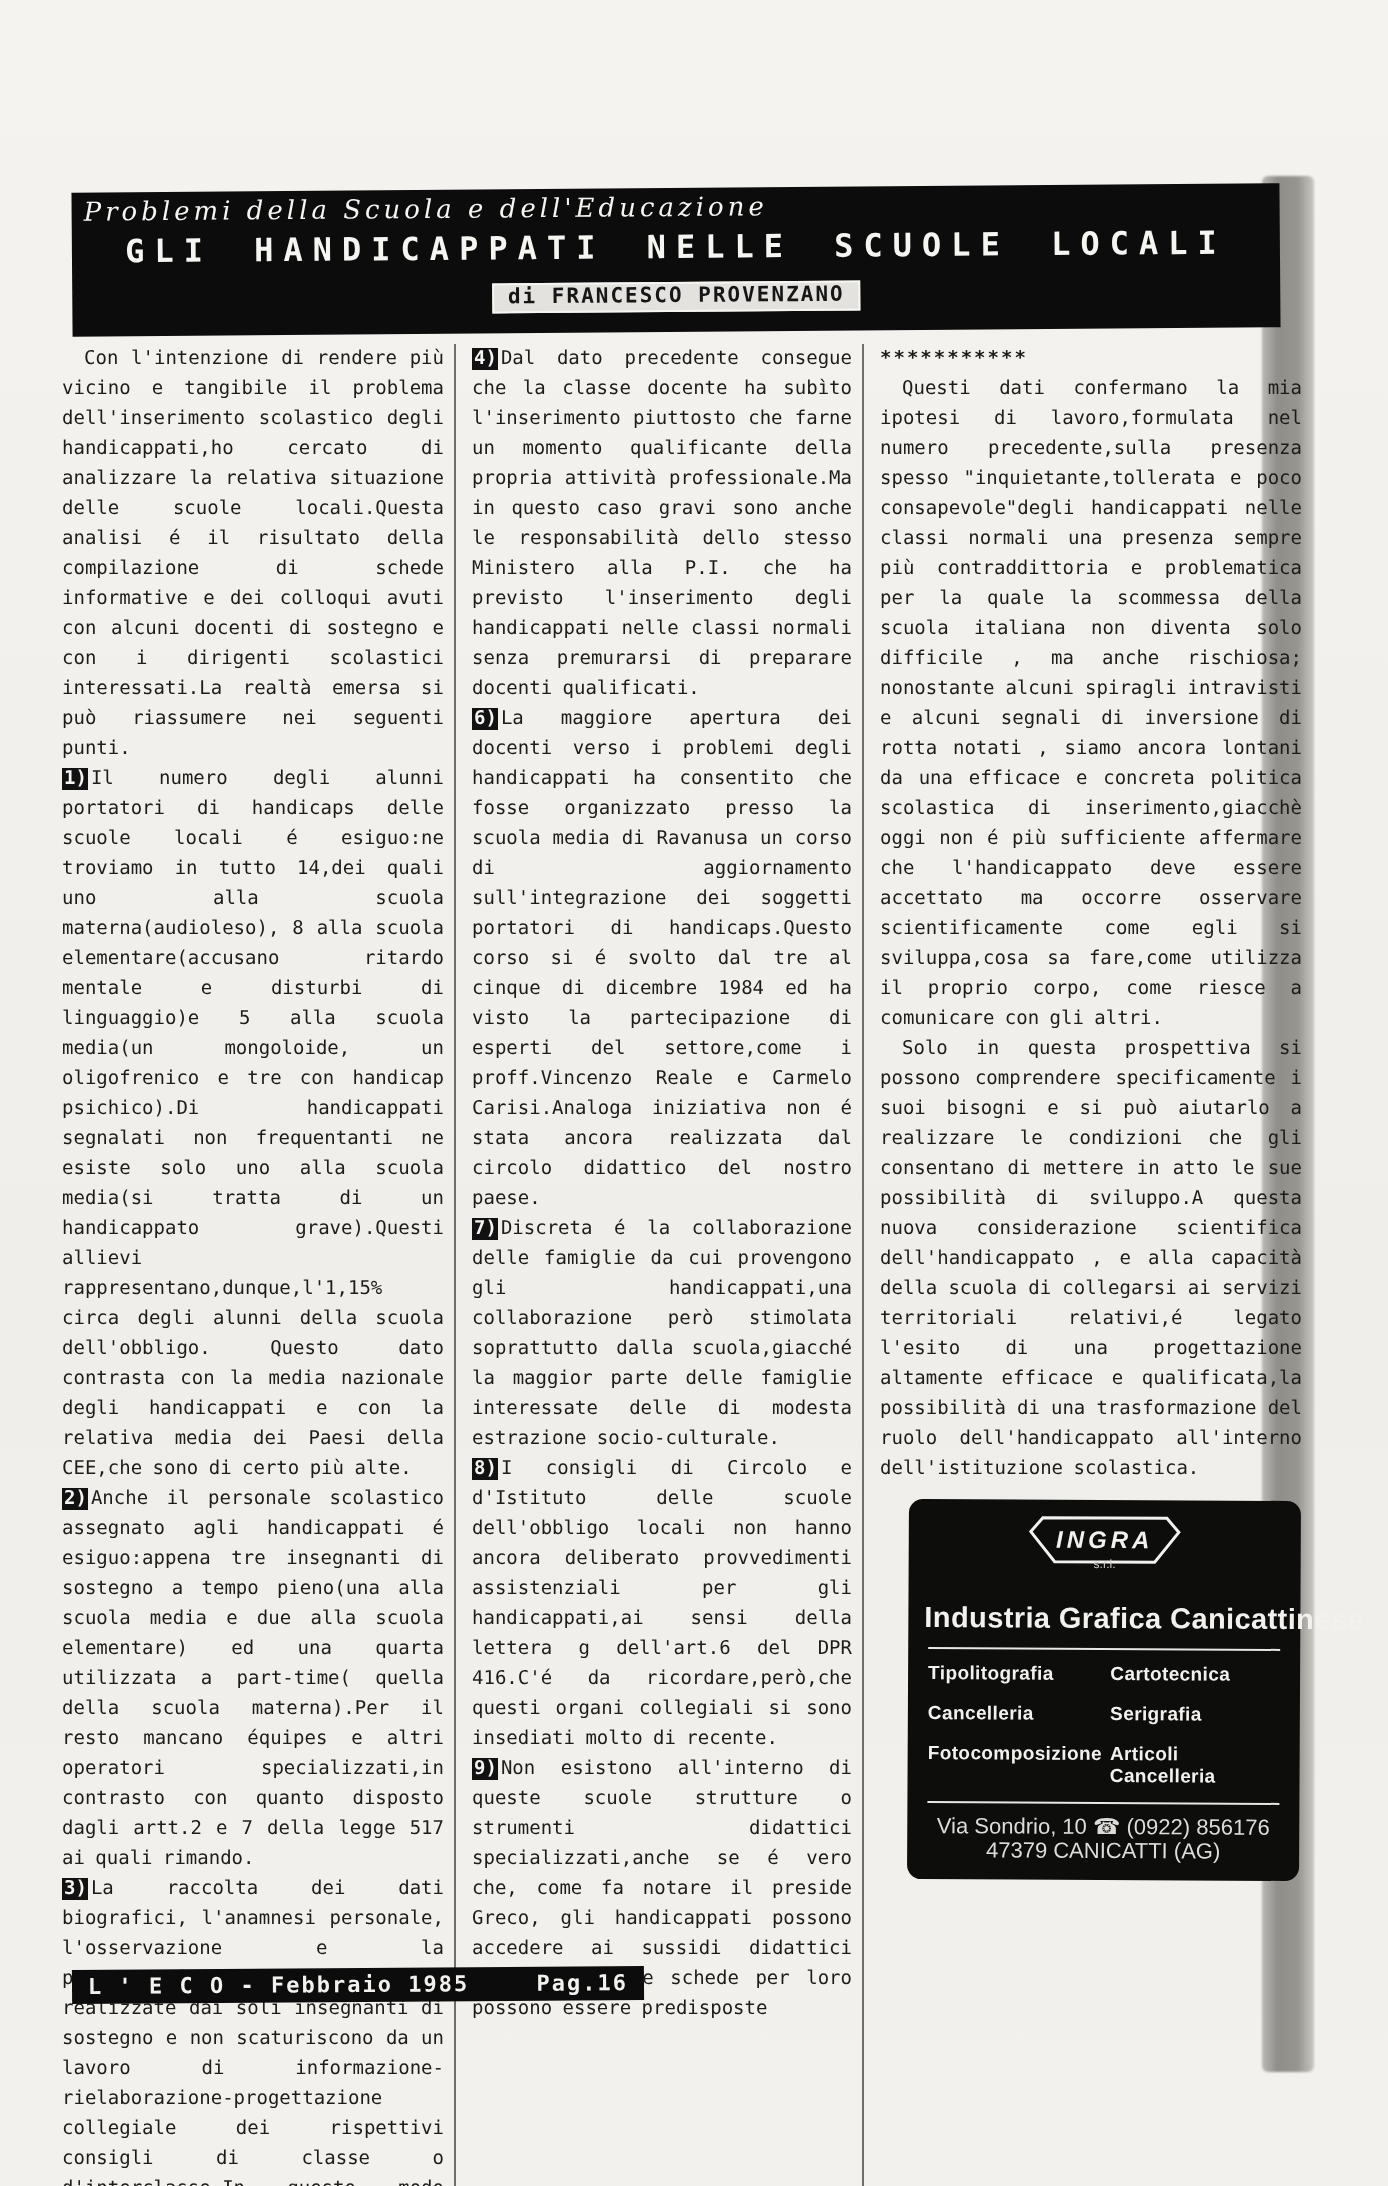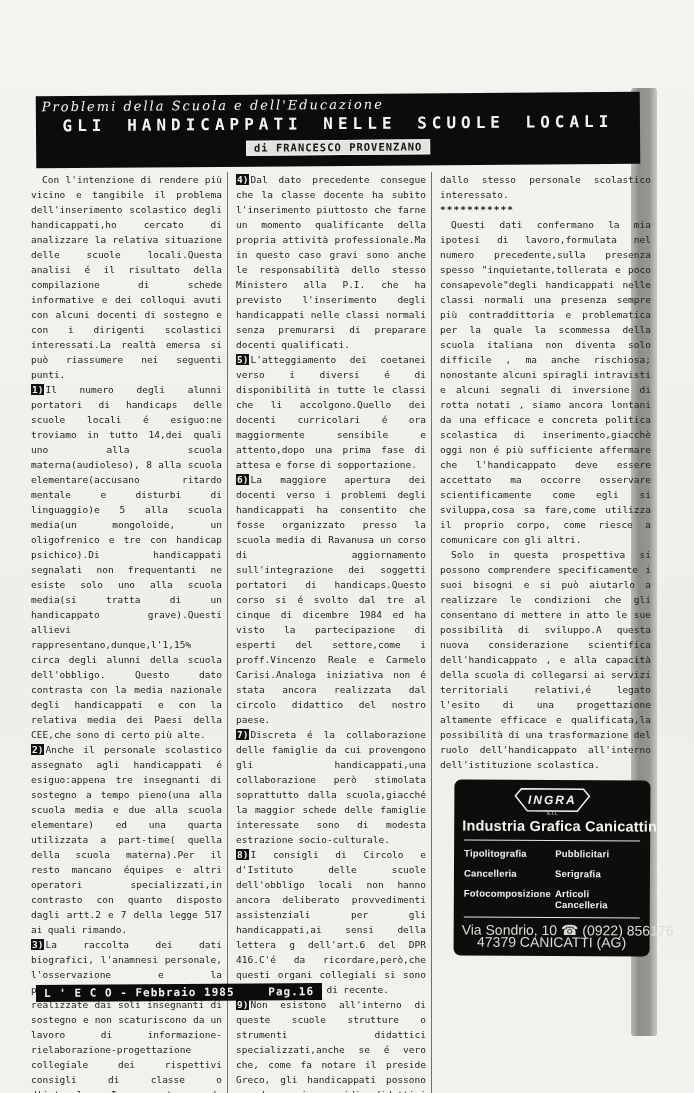--- a/index.html
+++ b/index.html
@@ -79,33 +79,33 @@
     background:#0d0d0c;color:#f2f1ee;
     border-radius:7px;
     padding:7px 8px 8px 8px;
     transform:rotate(0.3deg);
   }
   .ad-logo{display:block;margin:0 auto;}
   .ad-srl{text-align:center;font-size:6px;color:#cfcecb;margin-top:-3px;font-family:"Liberation Sans",sans-serif;}
   .ad-name{
     font-family:"Liberation Sans", sans-serif;
     font-size:14.5px;font-weight:bold;text-align:center;
-    margin-top:2px;letter-spacing:0.2px;white-space:nowrap;
+    margin-top:16px;letter-spacing:0.2px;white-space:nowrap;
   }
   .ad-rule{border:none;border-top:1px solid #e8e7e3;margin:6px 2px;}
   .ad-services{
     display:grid;grid-template-columns:1fr 1fr;
     row-gap:9px;column-gap:4px;
     font-family:"Liberation Sans", sans-serif;
     font-size:9.5px;font-weight:bold;letter-spacing:0.2px;
     padding:1px 2px;
   }
   .ad-address{
     font-family:"Liberation Sans", sans-serif;
-    font-size:14px;color:#dddcd8;text-align:center;line-height:12px;
+    font-size:11px;color:#dddcd8;text-align:center;line-height:12px;
     white-space:nowrap;
   }
   
   .footer-bar{
     position:absolute;left:36px;top:984px;width:286px;height:17px;
     background:#0c0c0c;color:#f2f1ee;
     font-size:11px;font-weight:bold;
     display:flex;justify-content:space-between;align-items:center;
     padding:0 8px;box-sizing:border-box;
     transform:rotate(-0.4deg);
@@ -131,44 +131,42 @@
 
     <div class="col col-1">
       <p class="indent">Con l'intenzione di rendere più vicino e tangibile il problema dell'inserimento scolastico degli handicappati,ho cercato di analizzare la relativa situazione delle scuole locali.Questa analisi é il risultato della compilazione di schede informative e dei colloqui avuti con alcuni docenti di sostegno e con i dirigenti scolastici interessati.La realtà emersa si può riassumere nei seguenti punti.</p>
       <p><span class="pt-marker">1)</span><span>Il numero degli alunni portatori di handicaps delle scuole locali é esiguo:ne troviamo in tutto 14,dei quali uno alla scuola materna(audioleso), 8 alla scuola elementare(accusano ritardo mentale e disturbi di linguaggio)e 5 alla scuola media(un mongoloide, un oligofrenico e tre con handicap psichico).Di handicappati segnalati non frequentanti ne esiste solo uno alla scuola media(si tratta di un handicappato grave).Questi allievi rappresentano,dunque,l'1,15% circa degli alunni della scuola dell'obbligo. Questo dato contrasta con la media nazionale degli handicappati e con la relativa media dei Paesi della CEE,che sono di certo più alte.</span></p>
       <p><span class="pt-marker">2)</span><span>Anche il personale scolastico assegnato agli handicappati é esiguo:appena tre insegnanti di sostegno a tempo pieno(una alla scuola media e due alla scuola elementare) ed una quarta utilizzata a part-time( quella della scuola materna).Per il resto mancano équipes e altri operatori specializzati,in contrasto con quanto disposto dagli artt.2 e 7 della legge 517 ai quali rimando.</span></p>
       <p><span class="pt-marker">3)</span><span>La raccolta dei dati biografici, l'anamnesi personale, l'osservazione e la programmazione diversificata sono realizzate dai soli insegnanti di sostegno e non scaturiscono da un lavoro di informazione-rielaborazione-progettazione collegiale dei rispettivi consigli di classe o d'interclasse.In questo modo spesso vengono scaricate sui malcapitati insegnanti di sostegno responsabilità che appartengono invece al team dei docenti della classe.</span></p>
     </div>
 
     <div class="col col-2">
       <p><span class="pt-marker">4)</span><span>Dal dato precedente consegue che la classe docente ha subìto l'inserimento piuttosto che farne un momento qualificante della propria attività professionale.Ma in questo caso gravi sono anche le responsabilità dello stesso Ministero alla P.I. che ha previsto l'inserimento degli handicappati nelle classi normali senza premurarsi di preparare docenti qualificati.</span></p>
-      <p><span class="pt-marker">5)</span><span>L'atteggiamento dei coetanei verso i diversi é di disponibilità in tutte le classi che li accolgono.Quello dei docenti curricolari é ora maggiormente sensibile e attento,dopo una prima fase di attesa e forse di sopportazione.</span></p>
       <p><span class="pt-marker">6)</span><span>La maggiore apertura dei docenti verso i problemi degli handicappati ha consentito che fosse organizzato presso la scuola media di Ravanusa un corso di aggiornamento sull'integrazione dei soggetti portatori di handicaps.Questo corso si é svolto dal tre al cinque di dicembre 1984 ed ha visto la partecipazione di esperti del settore,come i proff.Vincenzo Reale e Carmelo Carisi.Analoga iniziativa non é stata ancora realizzata dal circolo didattico del nostro paese.</span></p>
-      <p><span class="pt-marker">7)</span><span>Discreta é la collaborazione delle famiglie da cui provengono gli handicappati,una collaborazione però stimolata soprattutto dalla scuola,giacché la maggior schede delle famiglie interessate sono di modesta estrazione socio-culturale.</span></p>
+      <p><span class="pt-marker">7)</span><span>Discreta é la collaborazione delle famiglie da cui provengono gli handicappati,una collaborazione però stimolata soprattutto dalla scuola,giacché la maggior parte delle famiglie interessate delle di modesta estrazione socio-culturale.</span></p>
       <p><span class="pt-marker">8)</span><span>I consigli di Circolo e d'Istituto delle scuole dell'obbligo locali non hanno ancora deliberato provvedimenti assistenziali per gli handicappati,ai sensi della lettera g dell'art.6 del DPR 416.C'é da ricordare,però,che questi organi collegiali si sono insediati molto di recente.</span></p>
       <p><span class="pt-marker">9)</span><span>Non esistono all'interno di queste scuole strutture o strumenti didattici specializzati,anche se é vero che, come fa notare il preside Greco, gli handicappati possono accedere ai sussidi didattici "regolari" e le schede per loro possono essere predisposte</span></p>
     </div>
 
     <div class="col col-3">
-      <p>dallo stesso personale scolastico interessato.</p>
       <p class="sep">***********</p>
       <p class="indent">Questi dati confermano la mia ipotesi di lavoro,formulata nel numero precedente,sulla presenza spesso "inquietante,tollerata e poco consapevole"degli handicappati nelle classi normali una presenza sempre più contraddittoria e problematica per la quale la scommessa della scuola italiana non diventa solo difficile , ma anche rischiosa; nonostante alcuni spiragli intravisti e alcuni segnali di inversione di rotta notati , siamo ancora lontani da una efficace e concreta politica scolastica di inserimento,giacchè oggi non é più sufficiente affermare che l'handicappato deve essere accettato ma occorre osservare scientificamente come egli si sviluppa,cosa sa fare,come utilizza il proprio corpo, come riesce a comunicare con gli altri.</p>
       <p class="indent">Solo in questa prospettiva si possono comprendere specificamente i suoi bisogni e si può aiutarlo a realizzare le condizioni che gli consentano di mettere in atto le sue possibilità di sviluppo.A questa nuova considerazione scientifica dell'handicappato , e alla capacità della scuola di collegarsi ai servizi territoriali relativi,é legato l'esito di una progettazione altamente efficace e qualificata,la possibilità di una trasformazione del ruolo dell'handicappato all'interno dell'istituzione scolastica.</p>
 
       <div class="ad">
         <svg class="ad-logo" width="78" height="26" viewBox="0 0 78 26">
           <polygon points="8,2 70,2 76,9 64,24 14,24 2,9" fill="#0d0d0c" stroke="#f2f1ee" stroke-width="1.5"></polygon>
           <text x="39" y="17" text-anchor="middle" font-family="Liberation Sans, sans-serif" font-size="12" font-weight="bold" font-style="italic" fill="#f2f1ee" letter-spacing="2">INGRA</text>
         </svg>
         <div class="ad-srl">s.r.l.</div>
         <div class="ad-name">Industria Grafica Canicattinese</div>
         <hr class="ad-rule">
         <div class="ad-services">
           <span>Tipolitografia</span>
-          <span>Pubblicitari</span>
+          <span>Cartotecnica</span>
           <span>Cancelleria</span>
           <span>Serigrafia</span>
           <span>Fotocomposizione</span>
           <span>Articoli Cancelleria</span>
         </div>
         <hr class="ad-rule">
         <div class="ad-address">
           <span>Via Sondrio, 10</span>
           <span> ☎ </span>
           <span>(0922) 856176</span><br>

